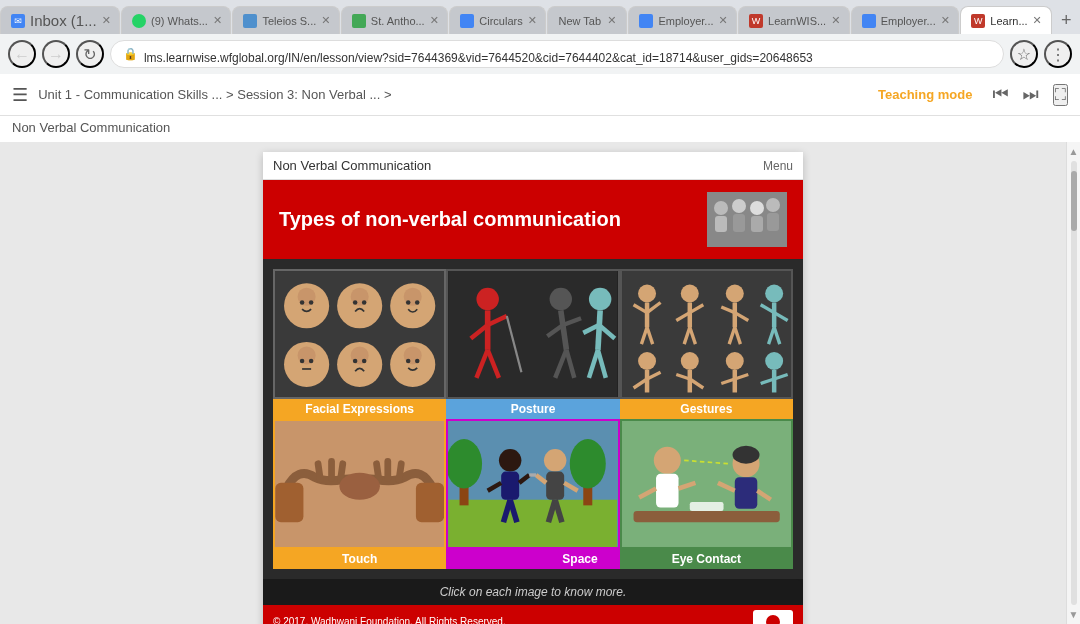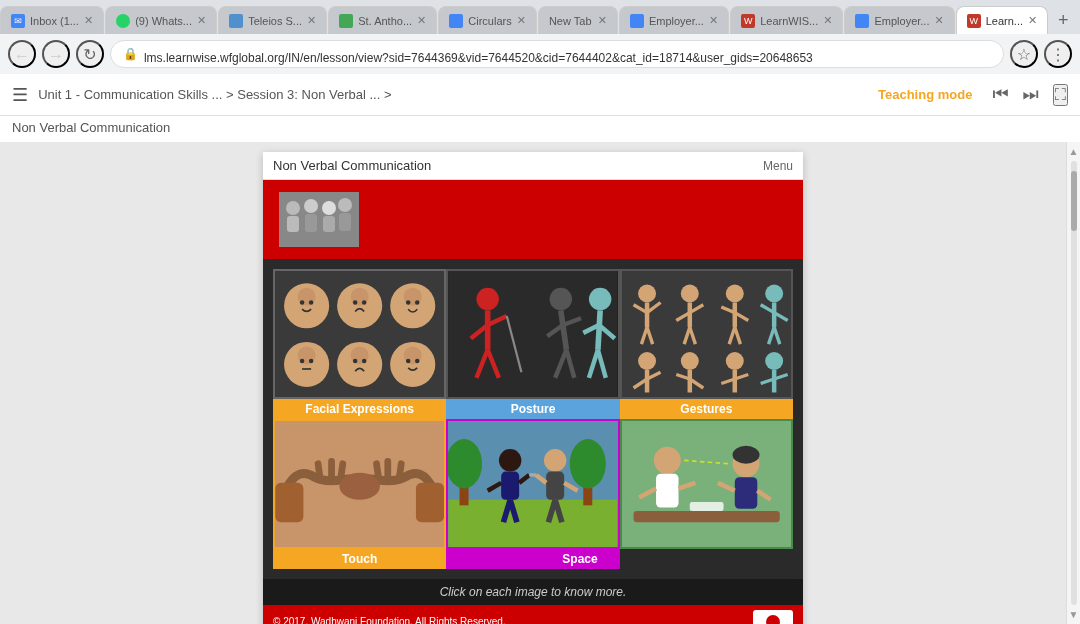--- a/index.html
+++ b/index.html
@@ -93,21 +93,21 @@
   </style>
 </head>
 <body>
 
 <div class="browser-chrome">
 
   <div class="tab-bar">
 
     <div class="tab inactive">
       <div class="tab-icon" style="background:#4285f4; color:#fff; font-size:9px; display:flex;align-items:center;justify-content:center;">✉</div>
-      <span style="font-size:11px;">Inbox (1...</span>
+      <span style="font-size:15px;">Inbox (1...</span>
       <span class="tab-close">✕</span>
     </div>
 
     <div class="tab inactive">
       <div class="tab-icon" style="background:#25d366; border-radius:50%;"></div>
       <span style="font-size:11px;">(9) Whats...</span>
       <span class="tab-close">✕</span>
     </div>
 
     <div class="tab inactive">
@@ -200,20 +200,21 @@
       <div class="lesson-frame">
 
         <div class="lesson-frame-header">
           <span class="lesson-frame-title">Non Verbal Communication</span>
           <span class="lesson-frame-menu">Menu</span>
         </div>
 
         <div class="slide">
 
           <div class="slide-header">
+            <span class="slide-header-text">Types of non-verbal communication</span>
 
             <div class="group-photo">
 
               <svg width="80" height="55" viewBox="0 0 80 55" xmlns="http://www.w3.org/2000/svg">
                 <rect width="80" height="55" fill="#888"></rect>
 
                 <circle cx="14" cy="16" r="7" fill="#bbb"></circle>
                 <rect x="8" y="24" width="12" height="16" rx="3" fill="#bbb"></rect>
                 <circle cx="32" cy="14" r="7" fill="#ccc"></circle>
                 <rect x="26" y="22" width="12" height="18" rx="3" fill="#999"></rect>
@@ -439,20 +440,21 @@
                   <circle cx="110" cy="38" r="12" fill="#d4a574"></circle>
 
                   <ellipse cx="110" cy="30" rx="12" ry="8" fill="#333"></ellipse>
                   <rect x="100" y="50" width="20" height="28" rx="4" fill="#2c2c7a"></rect>
                   <line x1="100" y1="62" x2="85" y2="55" stroke="#d4a574" stroke-width="4"></line>
                   <line x1="120" y1="62" x2="132" y2="70" stroke="#d4a574" stroke-width="4"></line>
 
                   <rect x="60" y="72" width="30" height="8" rx="2" fill="#fff" opacity="0.8"></rect>
                 </svg>
               </div>
+              <div class="label" style="background:#4a8a4a;">Eye Contact</div>
             </div>
 
           </div>
 
           <div class="slide-instruction">
             <span>Click on each image to know more.</span>
           </div>
 
           <div class="slide-footer">
             <span style="color:#fff; font-size:10px;">© 2017, Wadhwani Foundation. All Rights Reserved.</span>

